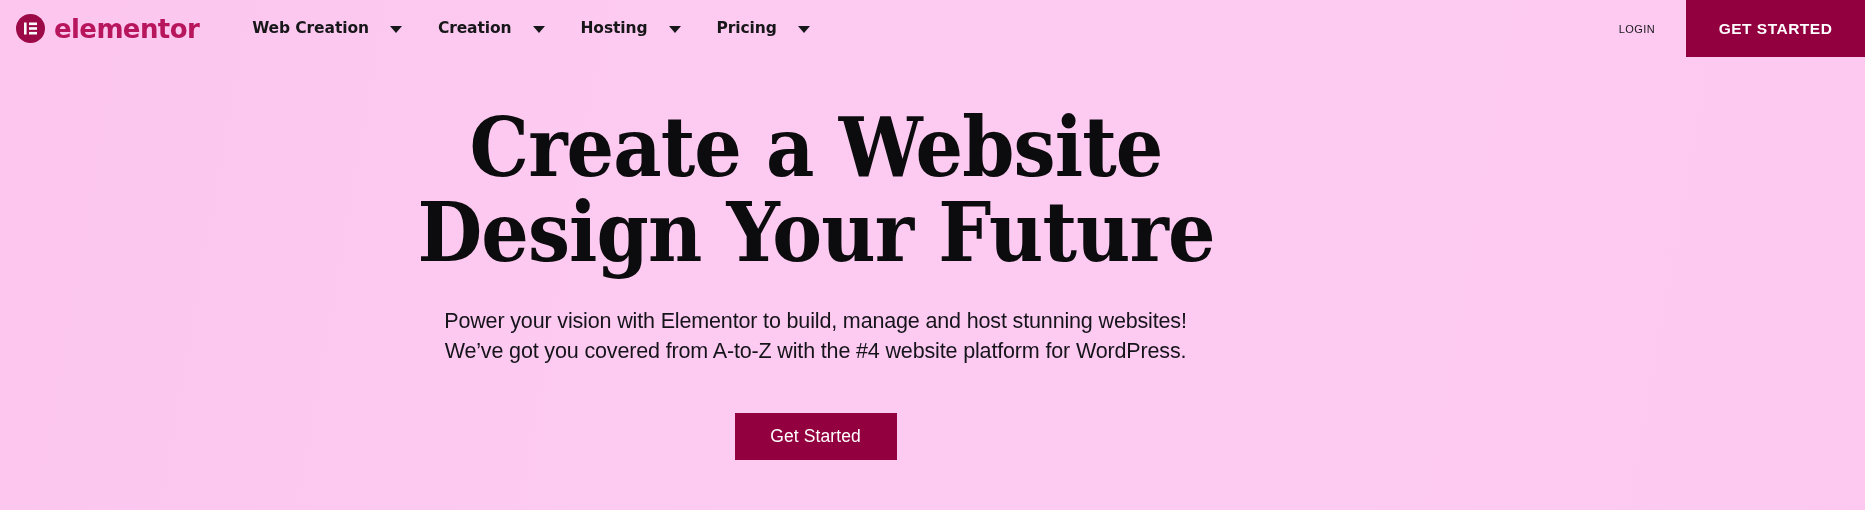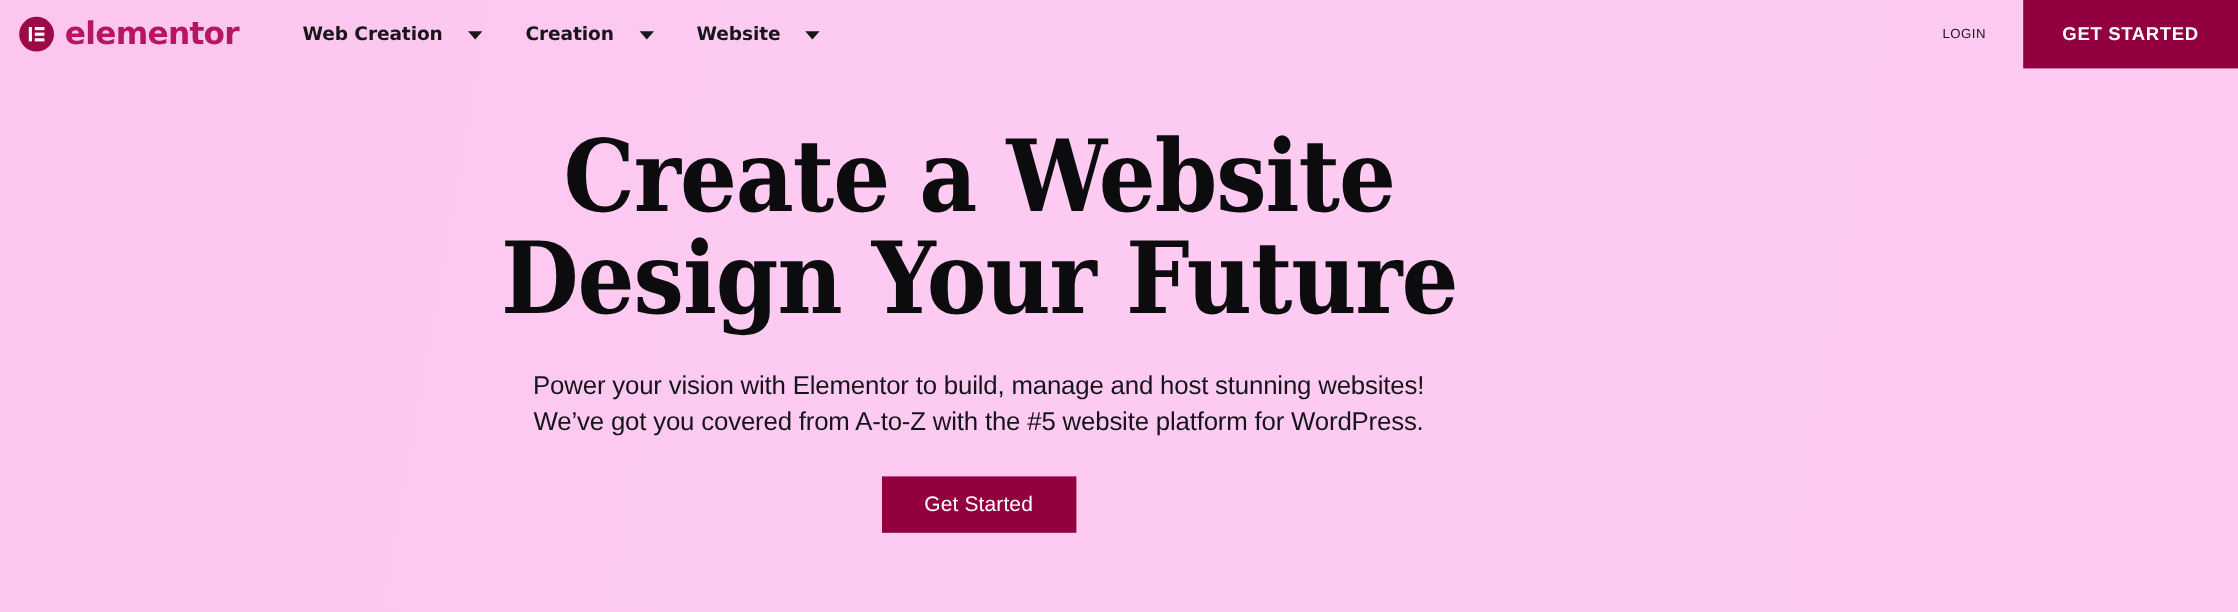--- a/index.html
+++ b/index.html
@@ -161,21 +161,21 @@
     text-align: center;
     letter-spacing: -1px;
     width: 1100px;
     margin-top: 55px;
     transform: scaleX(0.9);
   }
   #hero-heading .hl { display: block; white-space: nowrap; }
   #hero-heading .hl + .hl { margin-top: 4px; }
 
   #hero-sub {
-    margin: 0;
+    margin: 16px;
     margin-top: 32px;
     font-family: "Liberation Sans", sans-serif;
     font-size: 21.5px;
     line-height: 1.42;
     color: #14141a;
     text-align: center;
     letter-spacing: -0.15px;
   }
   #hero-sub .sl { display: block; white-space: nowrap; }
 
@@ -223,44 +223,48 @@
         <span class="nav-label">Web Creation</span>
         <span class="caret"></span>
       </div>
 
       <div class="nav-item">
         <span class="nav-label">Creation</span>
         <span class="caret"></span>
       </div>
 
       <div class="nav-item">
-        <span class="nav-label">Website</span>
-        <span class="caret"></span>
-      </div>
-
-
+        <span class="nav-label">Hosting</span>
+        <span class="caret"></span>
+      </div>
+
+
+      <div class="nav-item">
+        <span class="nav-label">Pricing</span>
+        <span class="caret"></span>
+      </div>
 
     </nav>
 
     <div class="header-right">
       <a id="login-link" href="#">LOGIN</a>
       <button id="get-started-header" type="button">GET STARTED</button>
     </div>
 
   </div>
 
   <div id="hero">
 
     <h1 id="hero-heading">
       <span class="hl">Create a Website</span>
       <span class="hl">Design Your Future</span>
     </h1>
 
     <p id="hero-sub">
       <span class="sl">Power your vision with Elementor to build, manage and host stunning websites!</span>
-      <span class="sl">We’ve got you covered from A-to-Z with the #5 website platform for WordPress.</span>
+      <span class="sl">We’ve got you covered from A-to-Z with the #4 website platform for WordPress.</span>
     </p>
 
     <button id="get-started-hero" type="button">Get Started</button>
 
   </div>
 
 </div>
 
 </body></html>

